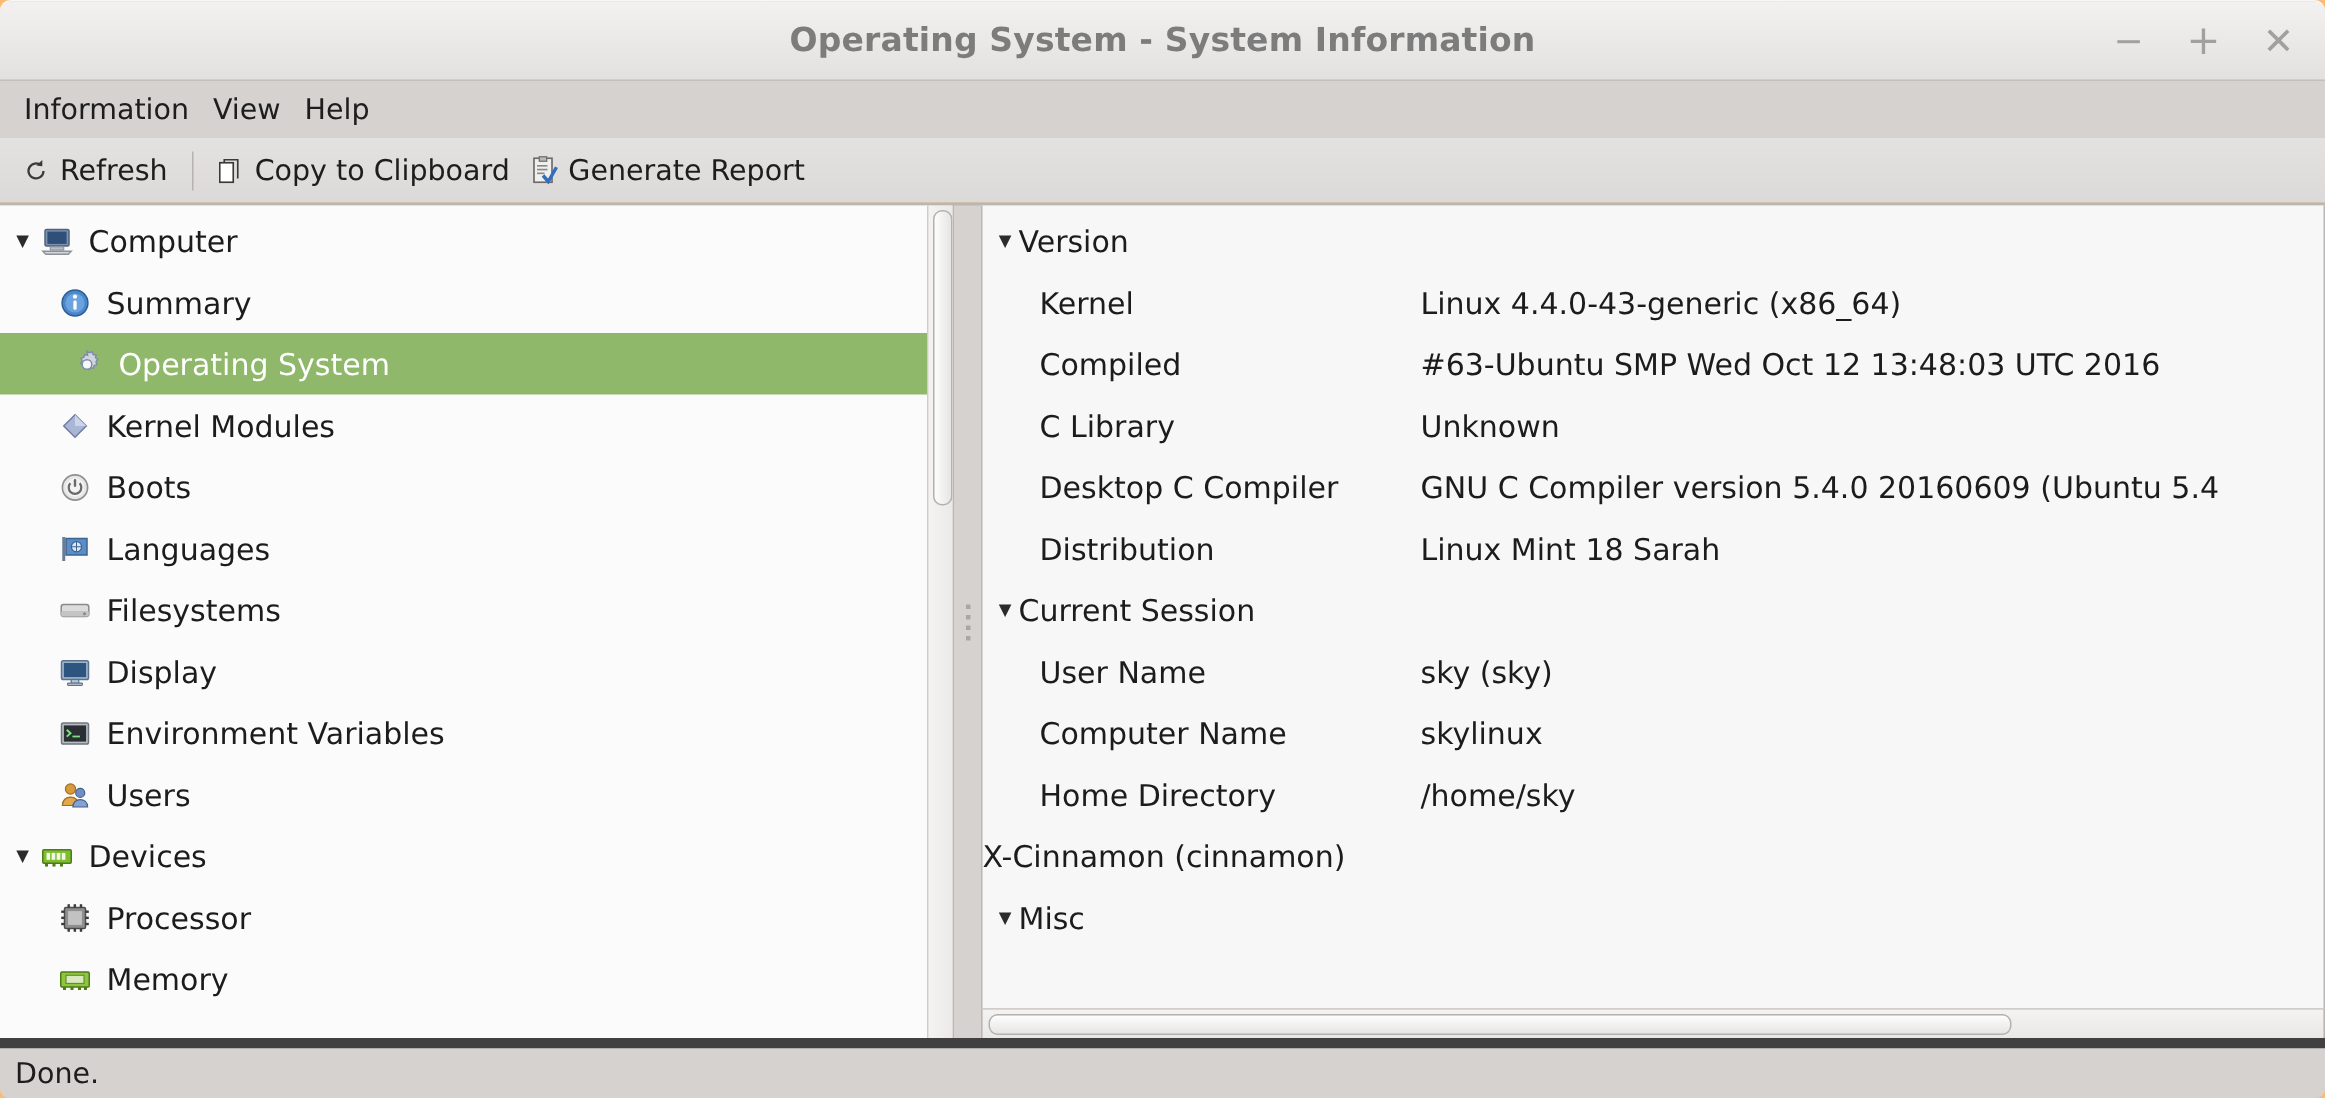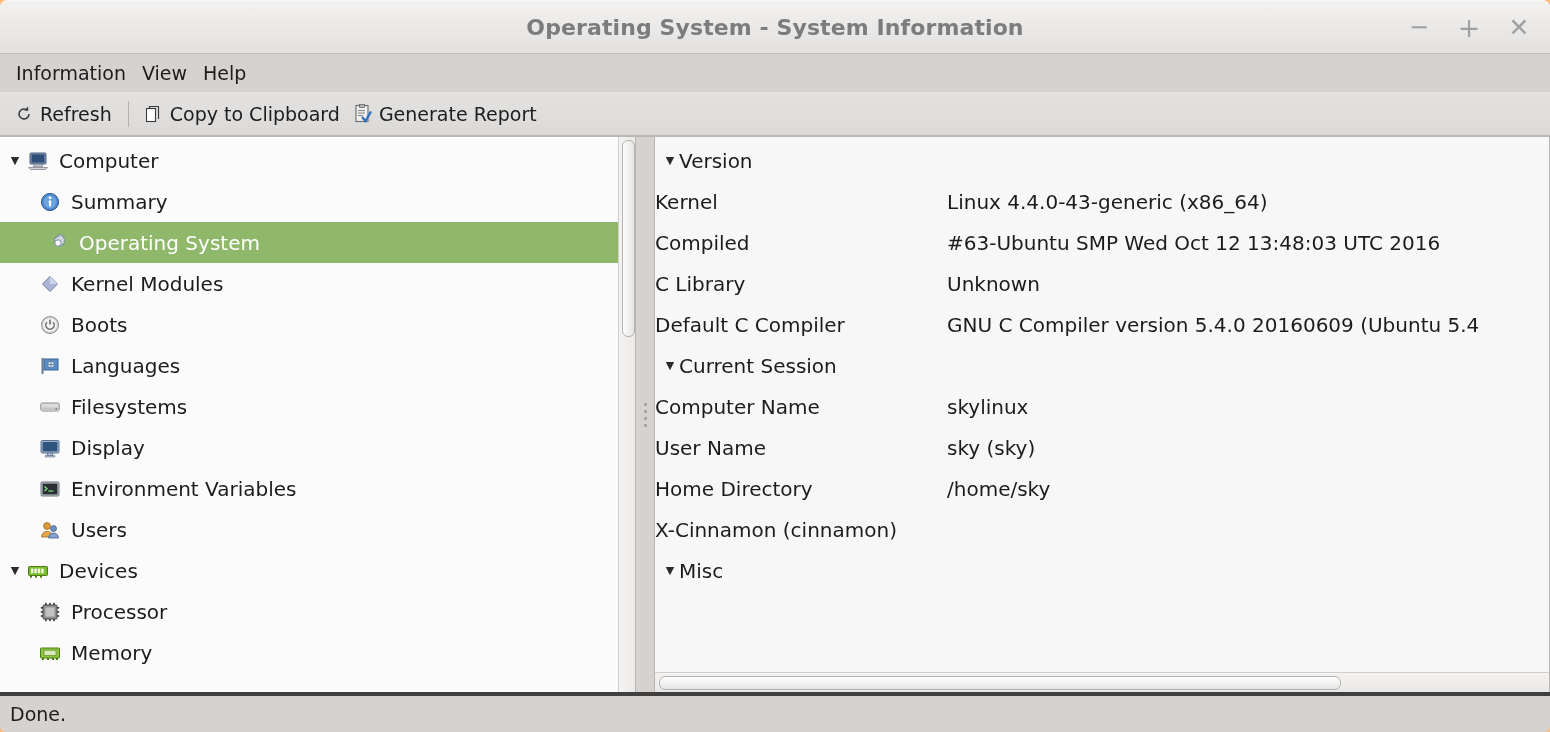--- a/index.html
+++ b/index.html
@@ -269,20 +269,21 @@
   .group-arrow {
     width: 18px;
     flex: 0 0 18px;
     display: flex;
     align-items: center;
     justify-content: center;
     font-size: 11px;
     color: #2b2b2b;
   }
   .det-row.item .key {
+    padding-left: 38px;
     width: 292px;
     flex: 0 0 292px;
     box-sizing: border-box;
     overflow: hidden;
   }
   .det-row.item .val {
     flex: 1 1 auto;
     min-width: 0;
     overflow: hidden;
   }
@@ -307,21 +308,21 @@
     background: linear-gradient(to bottom, #fdfdfd, #e6e5e4);
     border: 1px solid #b4b1ae;
     border-radius: 6px;
   }
 
   
   .statusbar {
     height: 40px;
     flex: 0 0 40px;
     background: #d6d2d0;
-    border-top: 4px solid #404040;
+    border-top: 7px solid #404040;
     display: flex;
     align-items: center;
     padding-left: 10px;
     box-sizing: border-box;
     border-radius: 0 0 6px 6px;
   }
   .status-text {
     font-size: 19px;
     color: #1d1d1d;
   }
@@ -597,35 +598,39 @@
           </div>
           <div class="det-row item">
             <span class="key">Compiled</span>
             <span class="val">#63-Ubuntu SMP Wed Oct 12 13:48:03 UTC 2016</span>
           </div>
           <div class="det-row item">
             <span class="key">C Library</span>
             <span class="val">Unknown</span>
           </div>
           <div class="det-row item">
-            <span class="key">Default C Compiler</span>
+            <span class="key">Desktop C Compiler</span>
             <span class="val">GNU C Compiler version 5.4.0 20160609 (Ubuntu 5.4</span>
+          </div>
+          <div class="det-row item">
+            <span class="key">Distribution</span>
+            <span class="val">Linux Mint 18 Sarah</span>
           </div>
 
           <div class="det-row group">
             <span class="group-arrow">▼</span>
             <span>Current Session</span>
           </div>
           <div class="det-row item">
+            <span class="key">User Name</span>
+            <span class="val">sky (sky)</span>
+          </div>
+          <div class="det-row item">
             <span class="key">Computer Name</span>
             <span class="val">skylinux</span>
-          </div>
-          <div class="det-row item">
-            <span class="key">User Name</span>
-            <span class="val">sky (sky)</span>
           </div>
           <div class="det-row item">
             <span class="key">Home Directory</span>
             <span class="val">/home/sky</span>
           </div>
           <div class="det-row item">
             <span class="val">X-Cinnamon (cinnamon)</span>
           </div>
 
           <div class="det-row group">

